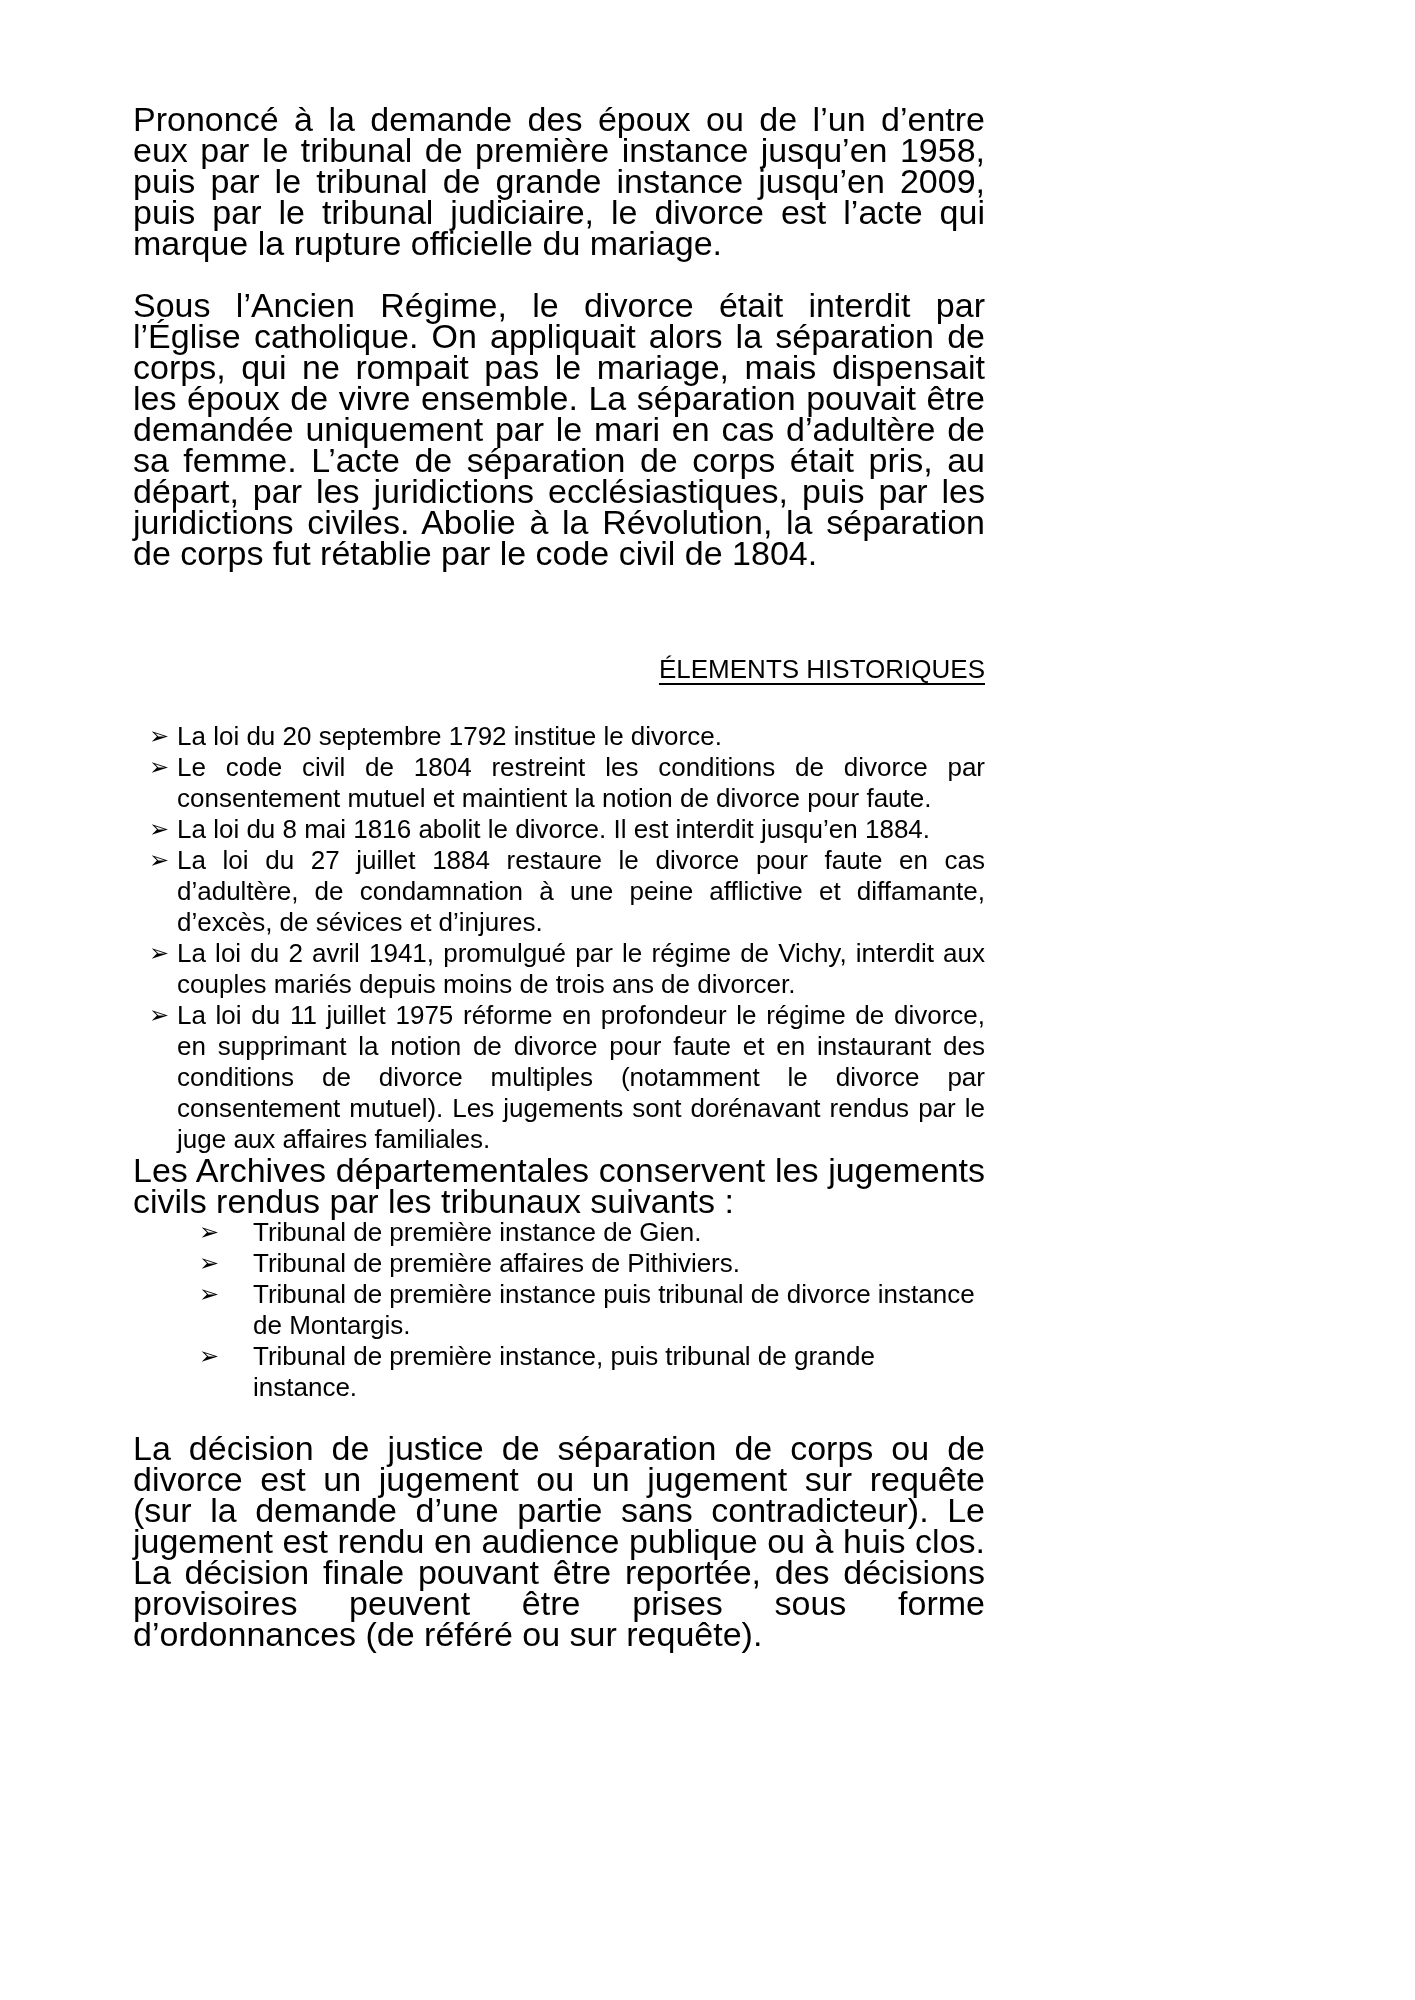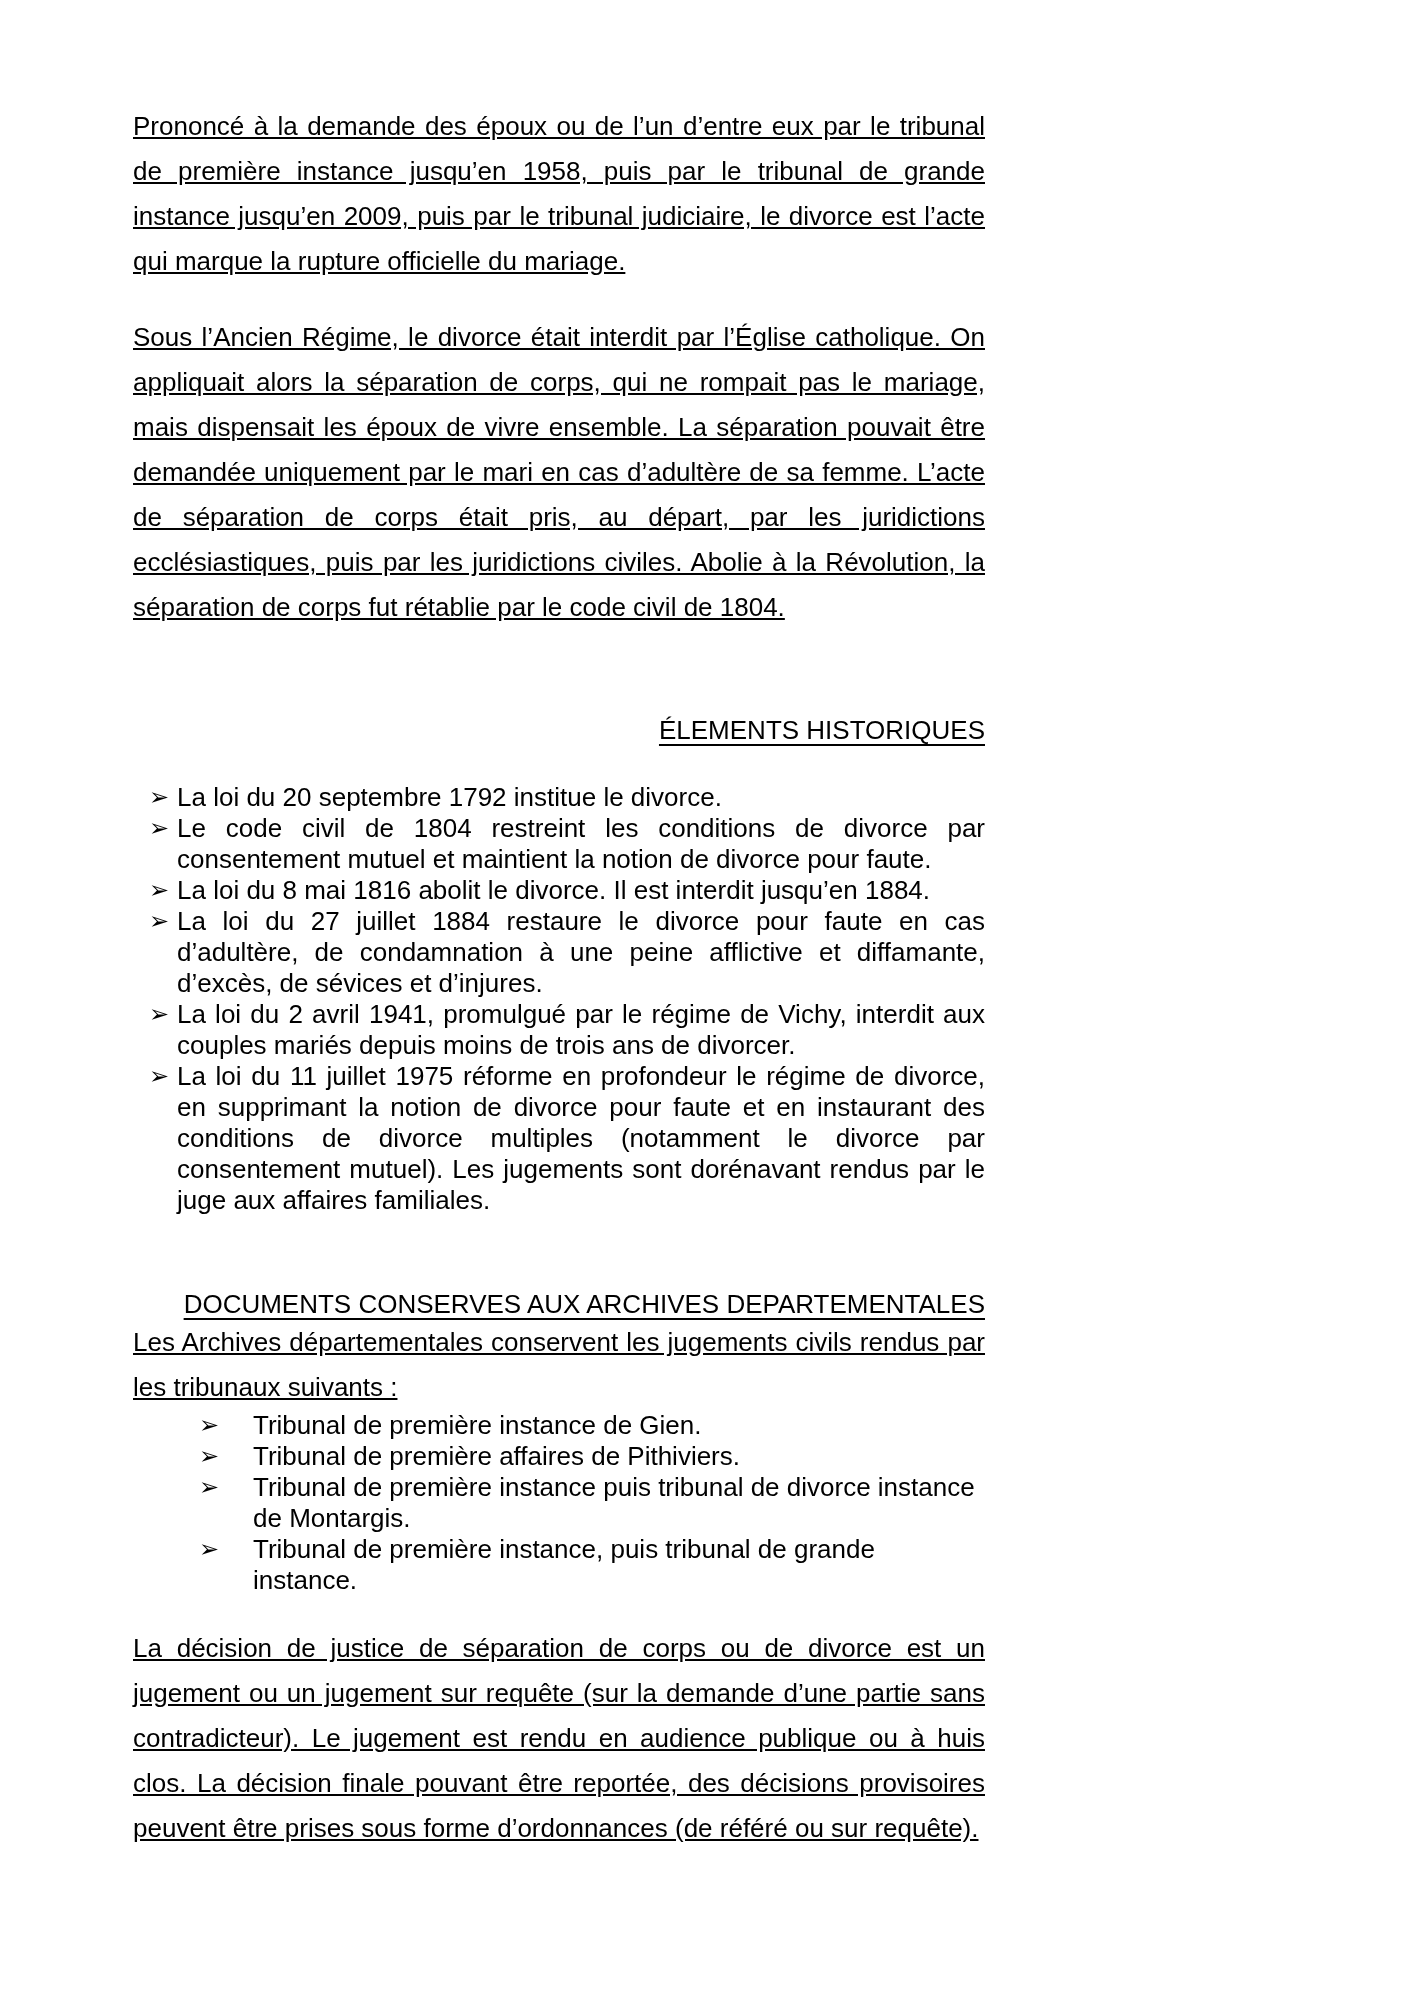--- a/index.html
+++ b/index.html
@@ -26,24 +26,23 @@
     display: flex;
     align-items: center;
     justify-content: center;
   }
   .doc-title {
     font-size: 27px;
     letter-spacing: 0.6px;
     white-space: nowrap;
   }
   .para {
-    font-size: 26px;
-    line-height: 45px;
+    font-size: 34px;
+    line-height: 31px;
     text-align: justify;
-    text-decoration: underline;
   }
   .p-intro1 { margin-top: 104px; }
   .p-intro2 { margin-top: 31px; }
   .heading {
     font-size: 26px;
     line-height: 31px;
     font-weight: normal;
     text-decoration: underline;
     text-decoration-thickness: 2px;
     text-underline-offset: 5px;
@@ -105,21 +104,20 @@
       <div class="li">
         <span class="marker">➢</span>
         <span class="li-text">La loi du 2 avril 1941, promulgué par le régime de Vichy, interdit aux couples mariés depuis moins de trois ans de divorcer.</span>
       </div>
       <div class="li">
         <span class="marker">➢</span>
         <span class="li-text">La loi du 11 juillet 1975 réforme en profondeur le régime de divorce, en supprimant la notion de divorce pour faute et en instaurant des conditions de divorce multiples (notamment le divorce par consentement mutuel). Les jugements sont dorénavant rendus par le juge aux affaires familiales.</span>
       </div>
     </div>
 
-    <h2 class="heading h-docs">DOCUMENTS CONSERVES AUX ARCHIVES DEPARTEMENTALES</h2>
 
     <p class="para p-docs-intro">Les Archives départementales conservent les jugements civils rendus par les tribunaux suivants :</p>
 
     <div class="list l2">
       <div class="li">
         <span class="marker">➢</span>
         <span class="li-text">Tribunal de première instance de Gien.</span>
       </div>
       <div class="li">
         <span class="marker">➢</span>

